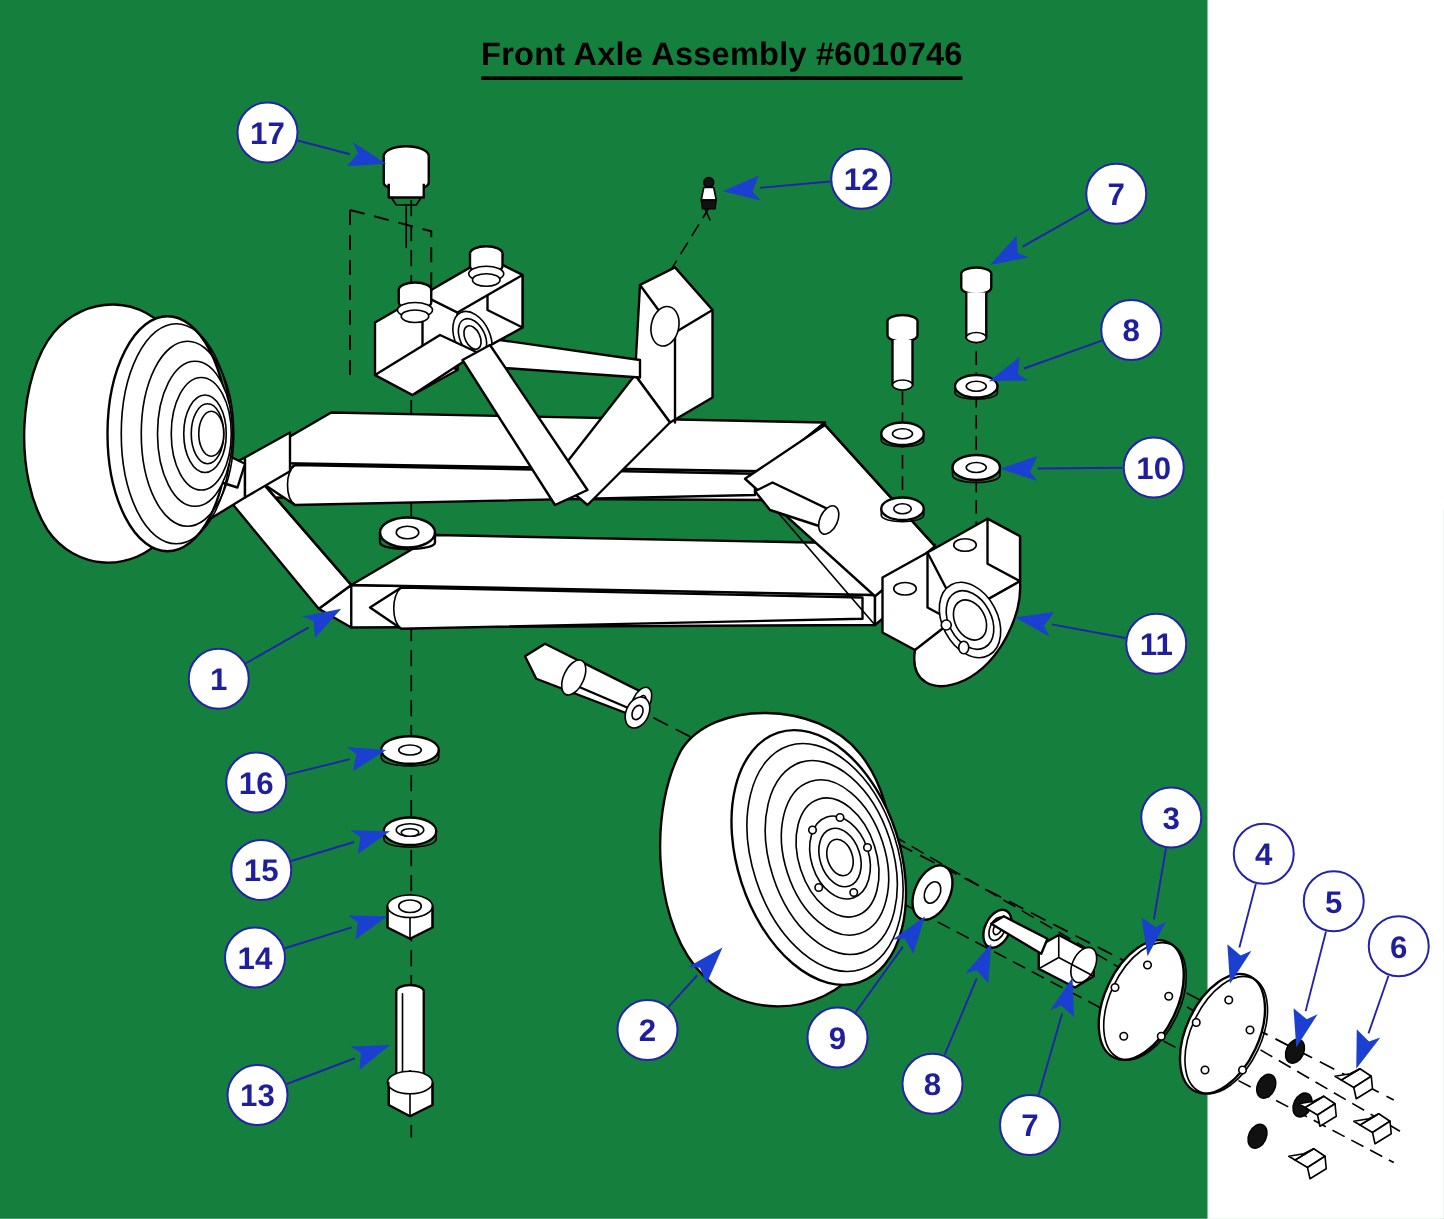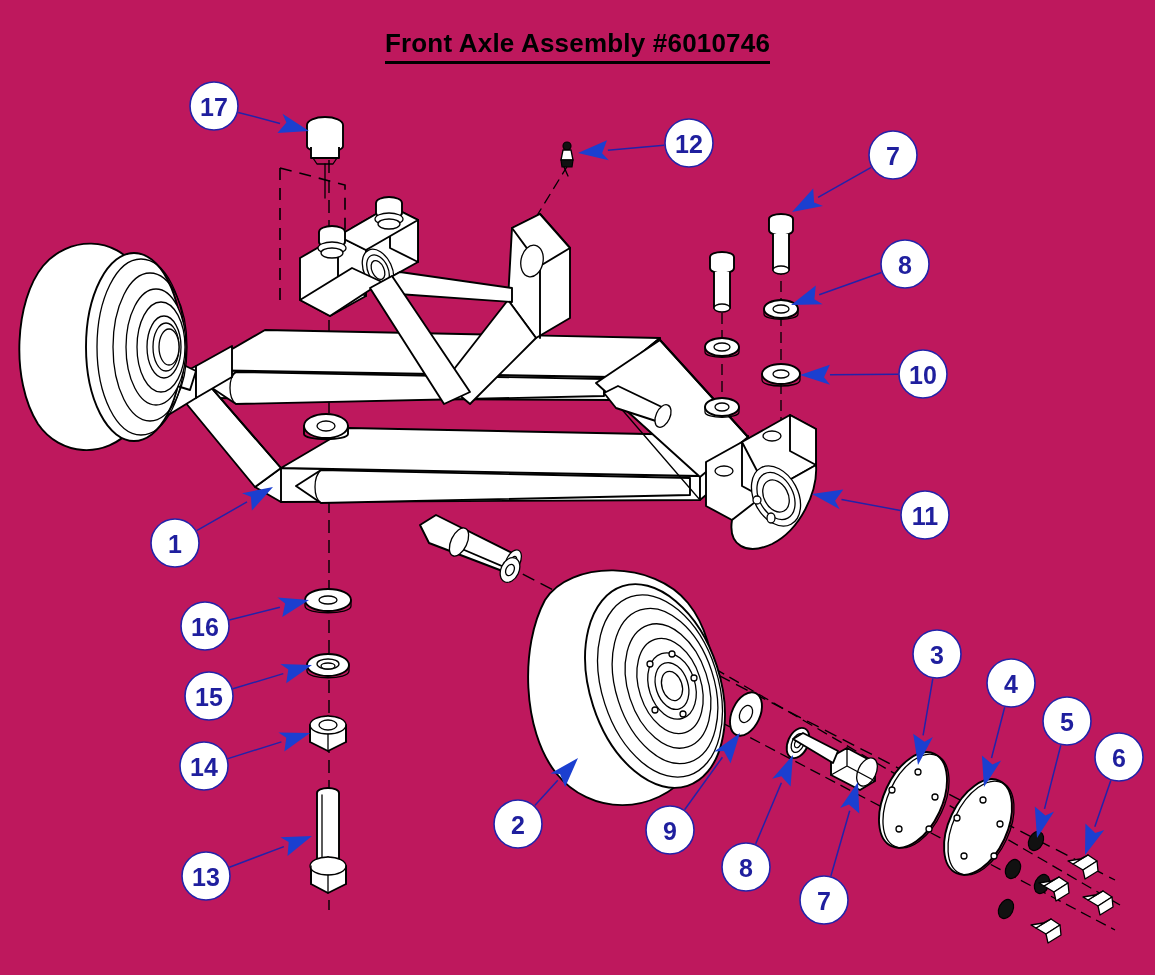--- a/index.html
+++ b/index.html
@@ -10,23 +10,23 @@
   }
   body {
     width: 1155px;
     height: 975px;
     font-family: "Liberation Sans", sans-serif;
     overflow: hidden;
     position: relative;
   }
   #sheet {
     position: relative;
-    width: 1155px;
+    width: 966px;
     height: 975px;
-    background: #be185d;
+    background: #15803d;
   }
   #title-wrap {
     position: absolute;
     top: 28px;
     left: 0;
     width: 1155px;
     text-align: center;
     pointer-events: none;
   }
   #title {

